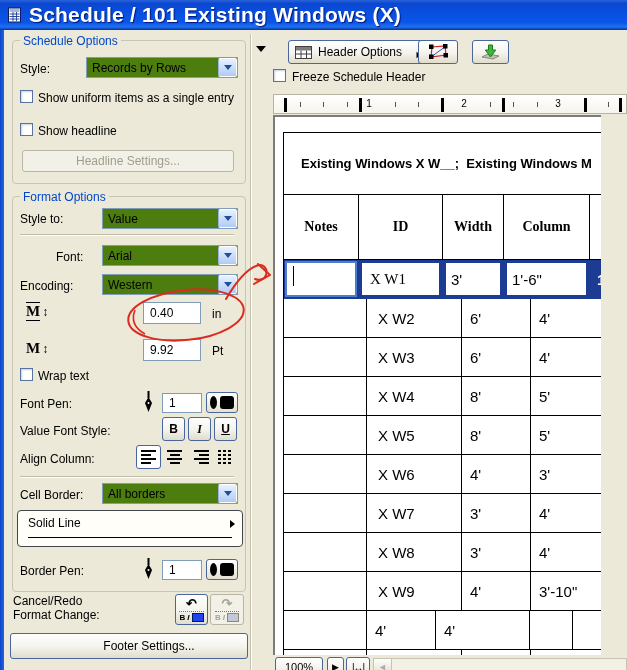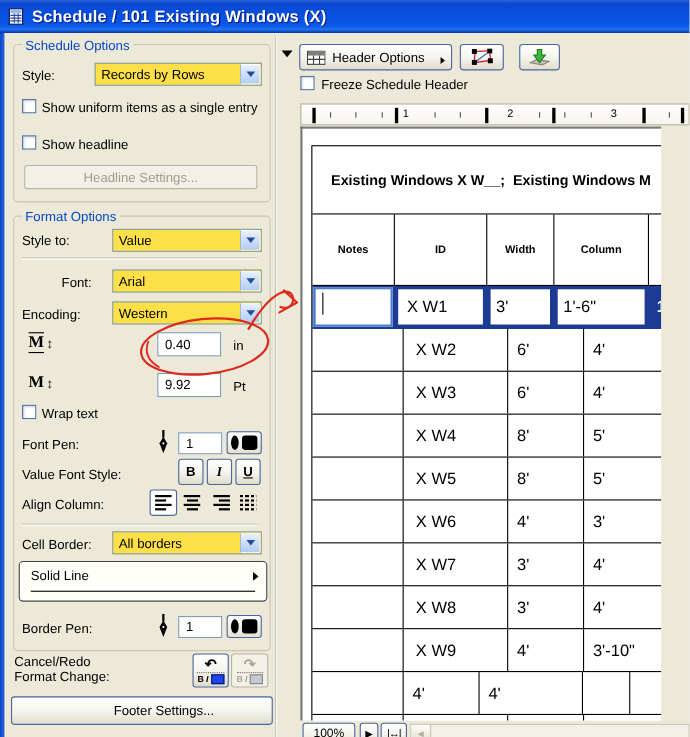--- a/index.html
+++ b/index.html
@@ -2,30 +2,30 @@
 <html><head>
 <meta charset="utf-8">
 <style>
   html,body{margin:0;padding:0;}
   body{width:627px;height:670px;overflow:hidden;position:relative;background:#ece9d8;
        font-family:"Liberation Sans",sans-serif;font-size:12px;color:#000;}
   .abs{position:absolute;box-sizing:border-box;}
   
   .titlebar{left:0;top:0;width:627px;height:30px;display:flex;align-items:center;gap:7px;padding-left:7px;
     background:linear-gradient(180deg,#2a62d8 0%,#0a47d0 12%,#0850e0 45%,#0a55e8 74%,#2070f0 90%,#05339a 100%);}
-  .titletext{color:#fff;font-size:15px;font-weight:bold;text-shadow:1px 1px 1px #00187a;letter-spacing:.2px;}
+  .titletext{color:#fff;font-size:21px;font-weight:bold;text-shadow:1px 1px 1px #00187a;letter-spacing:.2px;}
   .winborder{left:0;top:30px;width:4px;height:640px;background:linear-gradient(90deg,#0a47d0,#2a62d8);}
   
   .group{border:1px solid #c9c5b2;border-radius:4px;}
   .glabel{background:#ece9d8;color:#0347c8;padding:0 3px;font-size:12px;}
   .lbl{font-size:12px;white-space:nowrap;}
   .sep{height:2px;border-top:1px solid #c0bcab;border-bottom:1px solid #fff;}
   
   .cb{width:13px;height:13px;background:#fff;border:1px solid #58749e;box-shadow:inset 1px 1px 2px rgba(110,140,180,.4);}
-  .dd{display:flex;align-items:center;background:#fde047;border:1px solid #7f9db9;padding-left:5px;}
+  .dd{display:flex;align-items:center;background:#4d7c0f;border:1px solid #7f9db9;padding-left:5px;}
   .ddtxt{flex:1;overflow:hidden;white-space:nowrap;font-size:12px;}
   .ddbtn{width:17px;align-self:stretch;display:flex;align-items:center;justify-content:center;
     background:linear-gradient(180deg,#e9f1fe,#cfe0fb 45%,#b2cbf5);border:1px solid #fff;border-left:1px solid #9ab4dd;border-radius:2px;}
   .chev{width:0;height:0;border-left:4px solid transparent;border-right:4px solid transparent;border-top:5px solid #1e4e9c;}
   .xp-btn{border:1px solid #49679c;border-radius:3px;background:linear-gradient(180deg,#ffffff,#f4f3ec 55%,#e0ddcc);
     display:flex;align-items:center;justify-content:center;font-size:12px;}
   .xp-btn.dis{border-color:#b9b5a3;color:#a09d8b;background:#f2f1e8;}
   .xp-input{border:1px solid #7f9db9;background:#fff;font:12px "Liberation Sans",sans-serif;padding:0 0 0 6px;box-sizing:border-box;}
   .penchip{border:1px solid #49679c;border-radius:3px;background:linear-gradient(#fff,#e4e1d2);
     display:flex;align-items:center;justify-content:center;gap:3px;}
@@ -60,26 +60,26 @@
   .trow{display:flex;border-bottom:1px solid #000;height:38px;}
   .trow.ttitle{height:61px;}
   .trow.thead{height:64px;}
   .tcell{flex:none;border-right:1px solid #000;display:flex;align-items:center;font-size:15px;position:relative;}
   .c1{width:74px;padding-left:8px;}
   .c2{width:83px;padding-left:11px;}
   .c3{width:60px;padding-left:8px;}
   .c4{width:85px;padding-left:8px;}
   .c5{width:34px;padding-left:8px;}
   .c6{width:58px;border-right:none;}
-  .thead .tcell{justify-content:center;padding:0;font-weight:bold;font-size:10px;}
+  .thead .tcell{justify-content:center;padding:0;font-weight:bold;font-size:14px;font-family:Liberation Serif, serif;}
   .ptitle{width:100%;font-weight:bold;font-size:13px;white-space:pre;padding-left:17px;border-right:none;}
   .sel{background:#1c3c94;border-bottom-color:#1c3c94;}
   .sel .tcell{border-right-color:transparent;padding:0;}
   .sel-inner{position:absolute;inset:3px;background:#fff;display:flex;align-items:center;font-size:15px;}
-  .sel-inner.idpad{padding-left:8px;}
+  .sel-inner.idpad{padding-left:8px;font-family:Liberation Serif, serif;}
   .sel-inner.pad{padding-left:5px;}
   .sel-notes{position:absolute;inset:1px;border:2px solid #4d7ccc;background:#fff;}
   .caret{position:absolute;left:6px;top:3px;width:1px;height:20px;background:#000;}
   .selnum{color:#fff;font-weight:bold;}
   
   .scrolltrack{background:#f3f1e6;border:1px solid #c8c4b4;}
   .scrollarrow{display:flex;align-items:center;justify-content:center;background:linear-gradient(#fdfdfb,#e3e0d0);
     border-right:1px solid #c8c4b4;color:#b0aca0;font-size:9px;}
   svg{display:block;}
 </style>
@@ -273,21 +273,21 @@
     </span>
 </div>
 <div class="abs xp-btn" style="left:10px;top:633px;width:238px;height:26px;padding-left:40px;">
   <span>Footer Settings...</span>
 </div>
 
 <div class="abs vdivider" style="left:250px;top:34px;width:2px;height:636px;"></div>
 
 <span class="abs tri-d" style="left:256px;top:46px;"></span>
 
-<div class="abs xp-btn" style="left:272px;top:40px;width:139px;height:24px;justify-content:flex-start;padding-left:6px;gap:6px;text-align:right;">
+<div class="abs xp-btn" style="left:288px;top:40px;width:139px;height:24px;justify-content:flex-start;padding-left:6px;gap:6px;text-align:right;">
   <span>
     <svg width="17" height="13" viewBox="0 0 17 13">
         <rect x="0.5" y="0.5" width="16" height="12" fill="#fff" stroke="#404040"></rect>
         <rect x="1" y="1" width="15" height="3.5" fill="#7e7e7e"></rect>
         <path d="M0.5 8h16M6 4.5v8M11.5 4.5v8" stroke="#404040"></path>
       </svg>
   </span>
   <span>Header Options</span>
   <span class="tri-r" style="position:absolute;right:5px;bottom:4px;transform:scale(.8);"></span>
 </div>

